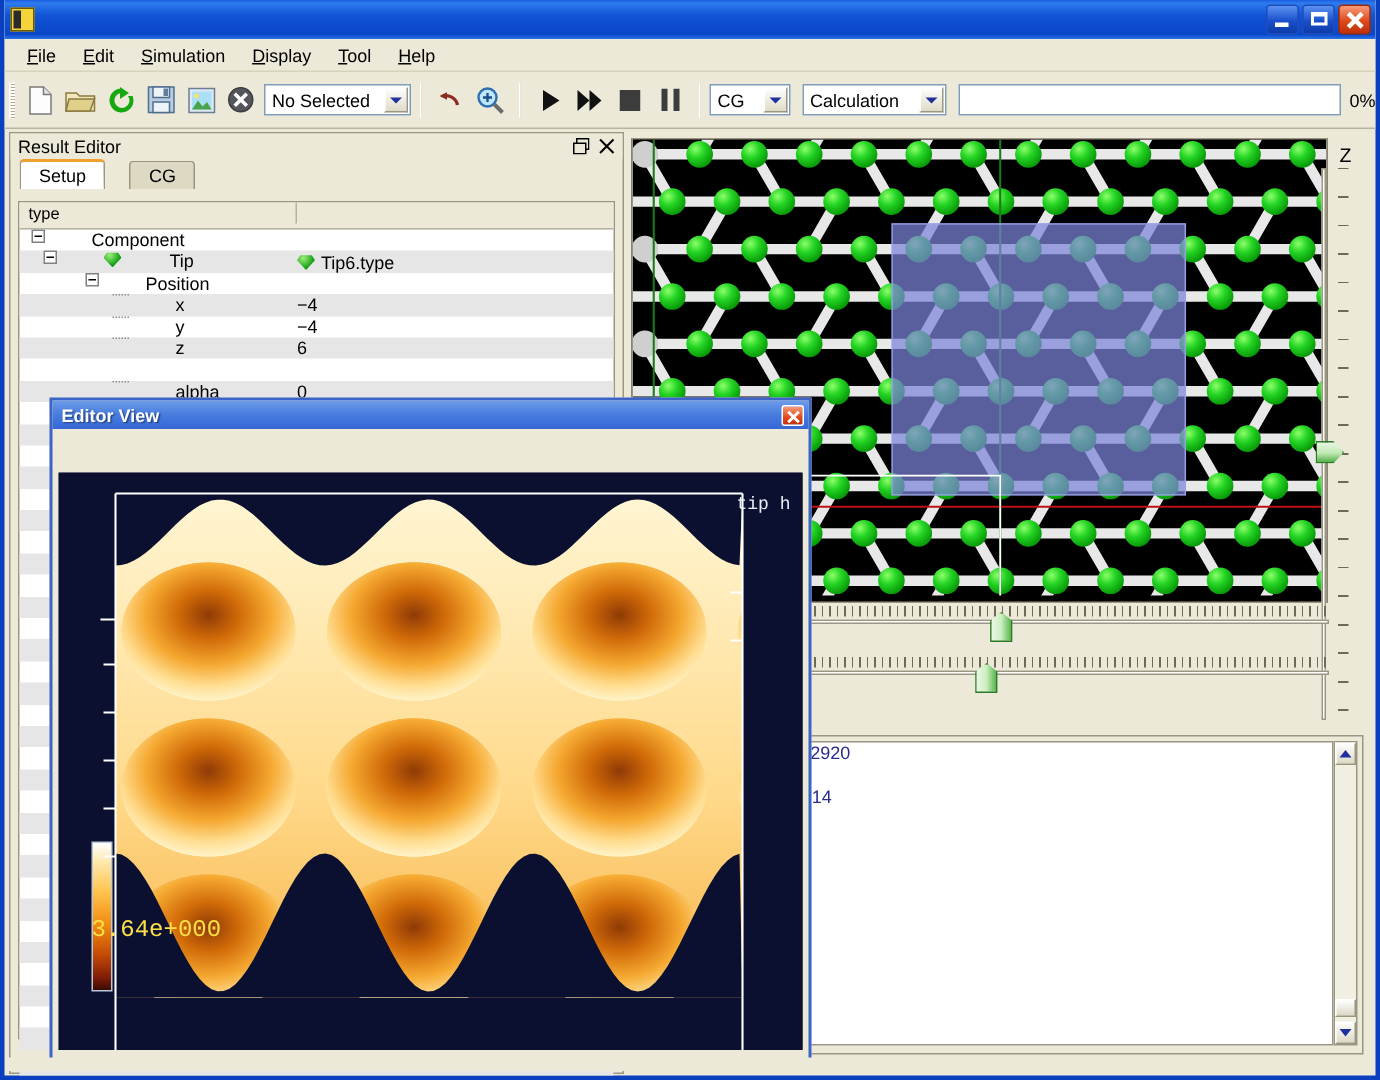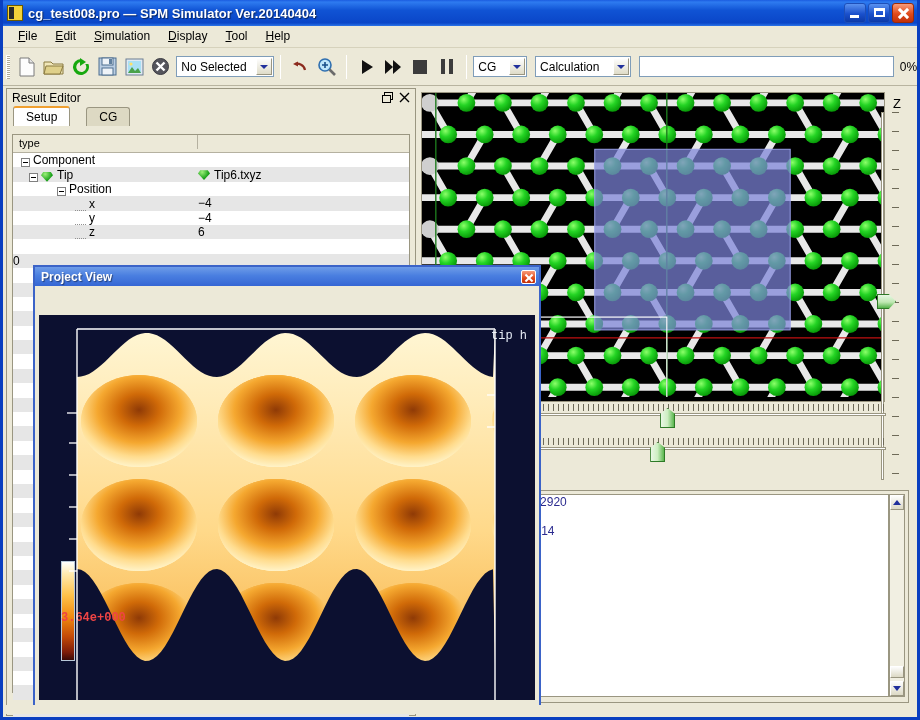--- a/index.html
+++ b/index.html
@@ -53,21 +53,21 @@
   .wbtn.min i { left: 5px; bottom: 4px; width: 9px; height: 3px; }
   .wbtn.max i { left: 5px; top: 4px; width: 11px; height: 9px; background: transparent;
     border: 2px solid #fff; border-top-width: 3px; }
   .wbtn.close i { left: 9px; top: 3px; width: 3px; height: 13px; }
   .wbtn.close i.a { transform: rotate(45deg); }
   .wbtn.close i.b { transform: rotate(-45deg); }
 
   
   #menubar {
     position: absolute; top: 26px; left: 0; right: 0; height: 22px;
-    background: #ece9d8; display: flex; 
+    background: #ece9d8; display: flex; align-items: center;
     padding-left: 6px; border-bottom: 1px solid #d6d2bc;
   }
   .menu-item { padding: 3px 9px; color: #000; font-size: 12px; cursor: default; }
   .menu-item u { text-decoration: underline; }
 
   
   #toolbar {
     position: absolute; top: 48px; left: 0; right: 0; height: 38px;
     background: #ece9d8; display: flex; align-items: center;
     border-bottom: 1px solid #b8b4a0;
@@ -122,21 +122,21 @@
   }
   #pe-header {
     display: flex; height: 18px; background: #ece9d8;
     border-bottom: 1px solid #b5b1a0; font-size: 11px; flex-direction: column;
   }
   .pe-hcell { padding: 2px 0 0 6px; border-right: 1px solid #b5b1a0; }
   .pe-hcell.c1 { width: 185px; }
   .pe-hcell.c2 { flex: 1; }
   .pe-row { display: flex; height: 14.4px; font-size: 12px; position: relative; }
   .pe-row.alt { background: #e6e6e6; }
-  .pe-row .tcell { width: 185px; display: flex; align-items: flex-end; white-space: nowrap; }
+  .pe-row .tcell { width: 185px; display: flex; align-items: flex-start; white-space: nowrap; gap: 28px; }
   .pe-row .vcell { flex: 1; display: flex; align-items: center; white-space: nowrap; }
   .tog {
     width: 9px; height: 9px; border: 1px solid #808080; background: #fff;
     position: relative; flex: none; margin-right: 3px;
   }
   .tog:before { content:""; position:absolute; left:1px; top:3px; width:5px; height:1px; background:#000; }
   .gemicon { width: 12px; height: 11px; flex: none; margin-right: 4px; position: relative; }
   .gemicon:before {
     content:""; position:absolute; inset:0;
     background: radial-gradient(circle at 35% 28%, #9cf07a, #18a018 60%, #0c6b0c);
@@ -244,37 +244,36 @@
   }
   #rv-plot {
     position: absolute; left: 4px; top: 48px; right: 4px; bottom: 6px;
     background: #0c1030; overflow: hidden;
   }
   #cbar {
     position: absolute; left: 22px; top: 246px; width: 14px; height: 100px;
     background: linear-gradient(to bottom,#ffffff 0%,#ffeab0 12%,#ffc24a 34%,#f08a10 56%,#c44a06 76%,#7d1c08 92%,#3a0a06 100%);
     border: 1px solid #b8c8d8;
   }
-  .cb-text { position: absolute; color: #ef4444; font-family: "Liberation Mono", monospace; font-size: 12px; font-weight: bold; }
+  .cb-text { position: absolute; color: #fde047; font-family: "Liberation Mono", monospace; font-size: 16px; }
   #tiph { position: absolute; left: 494px; top: 332px; color: #e8eef8;
     font-family: "Liberation Mono", monospace; font-size: 12px; white-space: nowrap; }
 
   #statusbar {
     position: absolute; left: 3px; right: 3px; bottom: 3px; height: 9px;
     background: #ece9d8;
   }
 </style>
 </head>
 <body>
 
 <div id="app">
 
   <div id="titlebar">
     <div id="title-icon"></div>
-    <div id="title-text">cg_test008.pro — SPM Simulator Ver.20140404</div>
     <div id="winbtns">
       <div class="wbtn min">
           <i></i>
         </div>
       <div class="wbtn max">
           <i></i>
         </div>
       <div class="wbtn close">
           <i class="a"></i>
           <i class="b"></i>
@@ -428,21 +427,21 @@
             </div>
           </div>
           <div class="pe-row alt">
             <div class="tcell" style="padding-left: 16px;">
               <span class="tog"></span>
               <span class="gemicon"></span>
               <span>Tip</span>
             </div>
             <div class="vcell">
               <span class="gemicon"></span>
-              <span>Tip6.txyz</span>
+              <span>Tip6.type</span>
             </div>
           </div>
           <div class="pe-row">
             <div class="tcell" style="padding-left: 44px;">
               <span class="tog"></span>
               <span>Position</span>
             </div>
             <div class="vcell">
               <span></span>
             </div>
@@ -473,20 +472,24 @@
             <div class="vcell">
               <span>6</span>
             </div>
           </div>
           <div class="pe-row">
             <div class="vcell">
               <span></span>
             </div>
           </div>
           <div class="pe-row alt">
+            <div class="tcell" style="padding-left: 62px;">
+              <span style="width: 11px; flex: 0 0 auto; border-top: 1px dotted rgb(144, 144, 144); margin-right: 3px;"></span>
+              <span>alpha</span>
+            </div>
             <div class="vcell">
               <span>0</span>
             </div>
           </div>
           <div class="pe-row">
             <div class="tcell" style="padding-left: 62px;">
               <span style="width: 11px; flex: 0 0 auto; border-top: 1px dotted rgb(144, 144, 144); margin-right: 3px;"></span>
               <span>beta</span>
             </div>
             <div class="vcell">
@@ -1083,21 +1086,21 @@
       </div>
     <div id="console-scroll">
       <div class="sb-btn up"></div>
       <div id="sb-thumb"></div>
       <div class="sb-btn down"></div>
     </div>
   </div>
 
   <div id="result-view">
     <div id="rv-title">
-      <span>Project View</span>
+      <span>Editor View</span>
       <span id="rv-close">
           <i class="a"></i>
           <i class="b"></i>
         </span>
     </div>
     <div id="rv-plot">
       <svg width="500" height="390" viewBox="0 0 500 390" style="position:absolute;left:0;top:0">
         <defs>
           <radialGradient id="bump" cx="50%" cy="38%" r="62%">
             <stop offset="0%" stop-color="#8f3a06"></stop>

